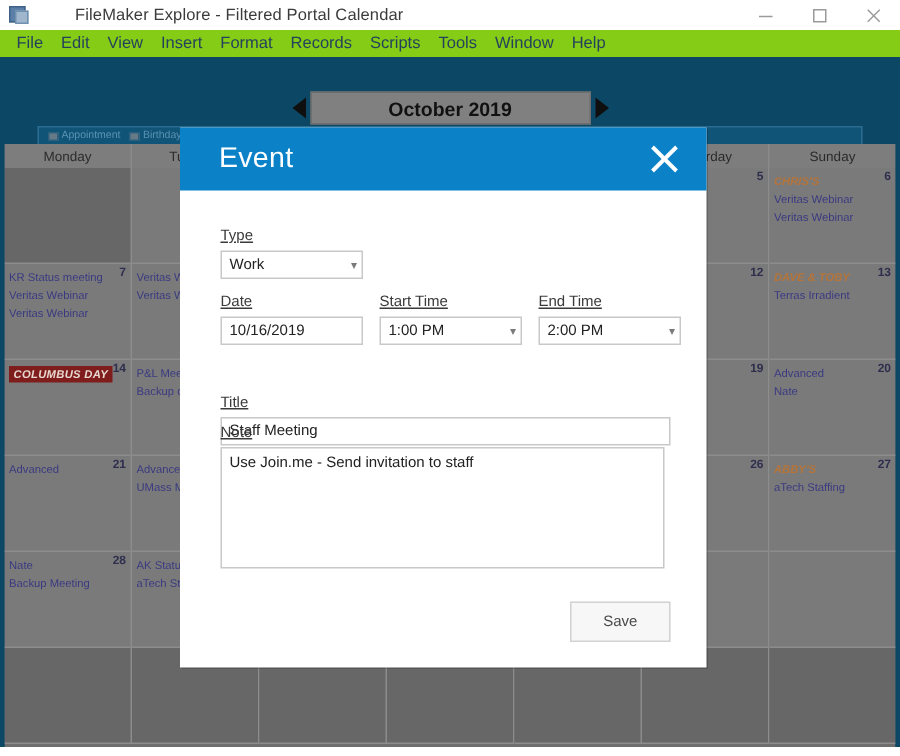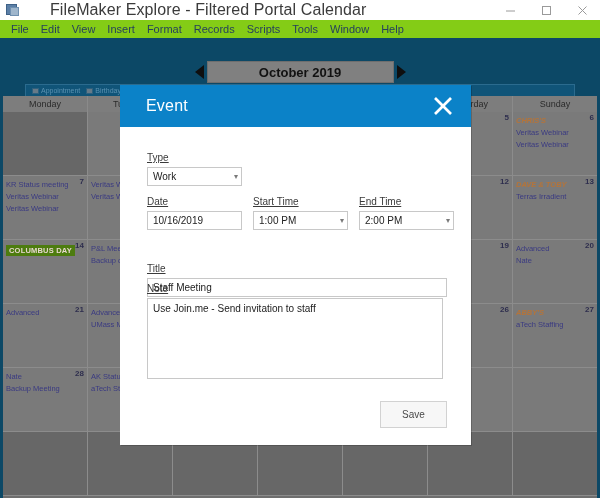--- a/index.html
+++ b/index.html
@@ -47,21 +47,21 @@
     box-sizing: border-box;
   }
   .titlebar-icon .fm-b {
     position: absolute; left: 4px; top: 4px;
     width: 9px; height: 9px;
     background: #9fb6cc;
     border: 1px solid #6f90b0;
     box-sizing: border-box;
   }
   .titlebar-title {
-    font-size: 16px;
+    font-size: 11px;
     color: #3b3b3b;
     white-space: nowrap;
     letter-spacing: 0.1px;
     padding-left: 24px;
   }
   .winbtns {
     position: absolute;
     right: 0; top: 0;
     height: 20px;
     display: flex;
@@ -229,22 +229,23 @@
   .ev {
     font-size: 7.5px;
     line-height: 11px;
     color: #3a3a82;
     white-space: nowrap;
     overflow: hidden;
     text-overflow: clip;
     margin-top: 1px;
   }
   .ev.holiday {
-    background: #4d7c0f;
+    background: #7f1d1d;
     color: #e8d8d0;
+    font-style: italic;
     font-weight: bold;
     display: inline-block;
     padding: 0 3px;
     margin-top: 2px;
     letter-spacing: 0.2px;
   }
   .ev.personal {
     color: #b4743a;
     font-style: italic;
     font-weight: bold;
@@ -268,21 +269,21 @@
     box-sizing: border-box;
   }
   .modal-header {
     position: relative;
     height: 42px;
     background: #0b82c8;
     display: flex;
     align-items: center;
   }
   .modal-title {
-    font-size: 16px;
+    font-size: 19px;
     color: #ffffff;
     margin-left: 26px;
     letter-spacing: 0.2px;
   }
   .modal-close {
     position: absolute;
     right: 16px; top: 9px;
     width: 24px; height: 24px;
     display: flex;
     align-items: center;

